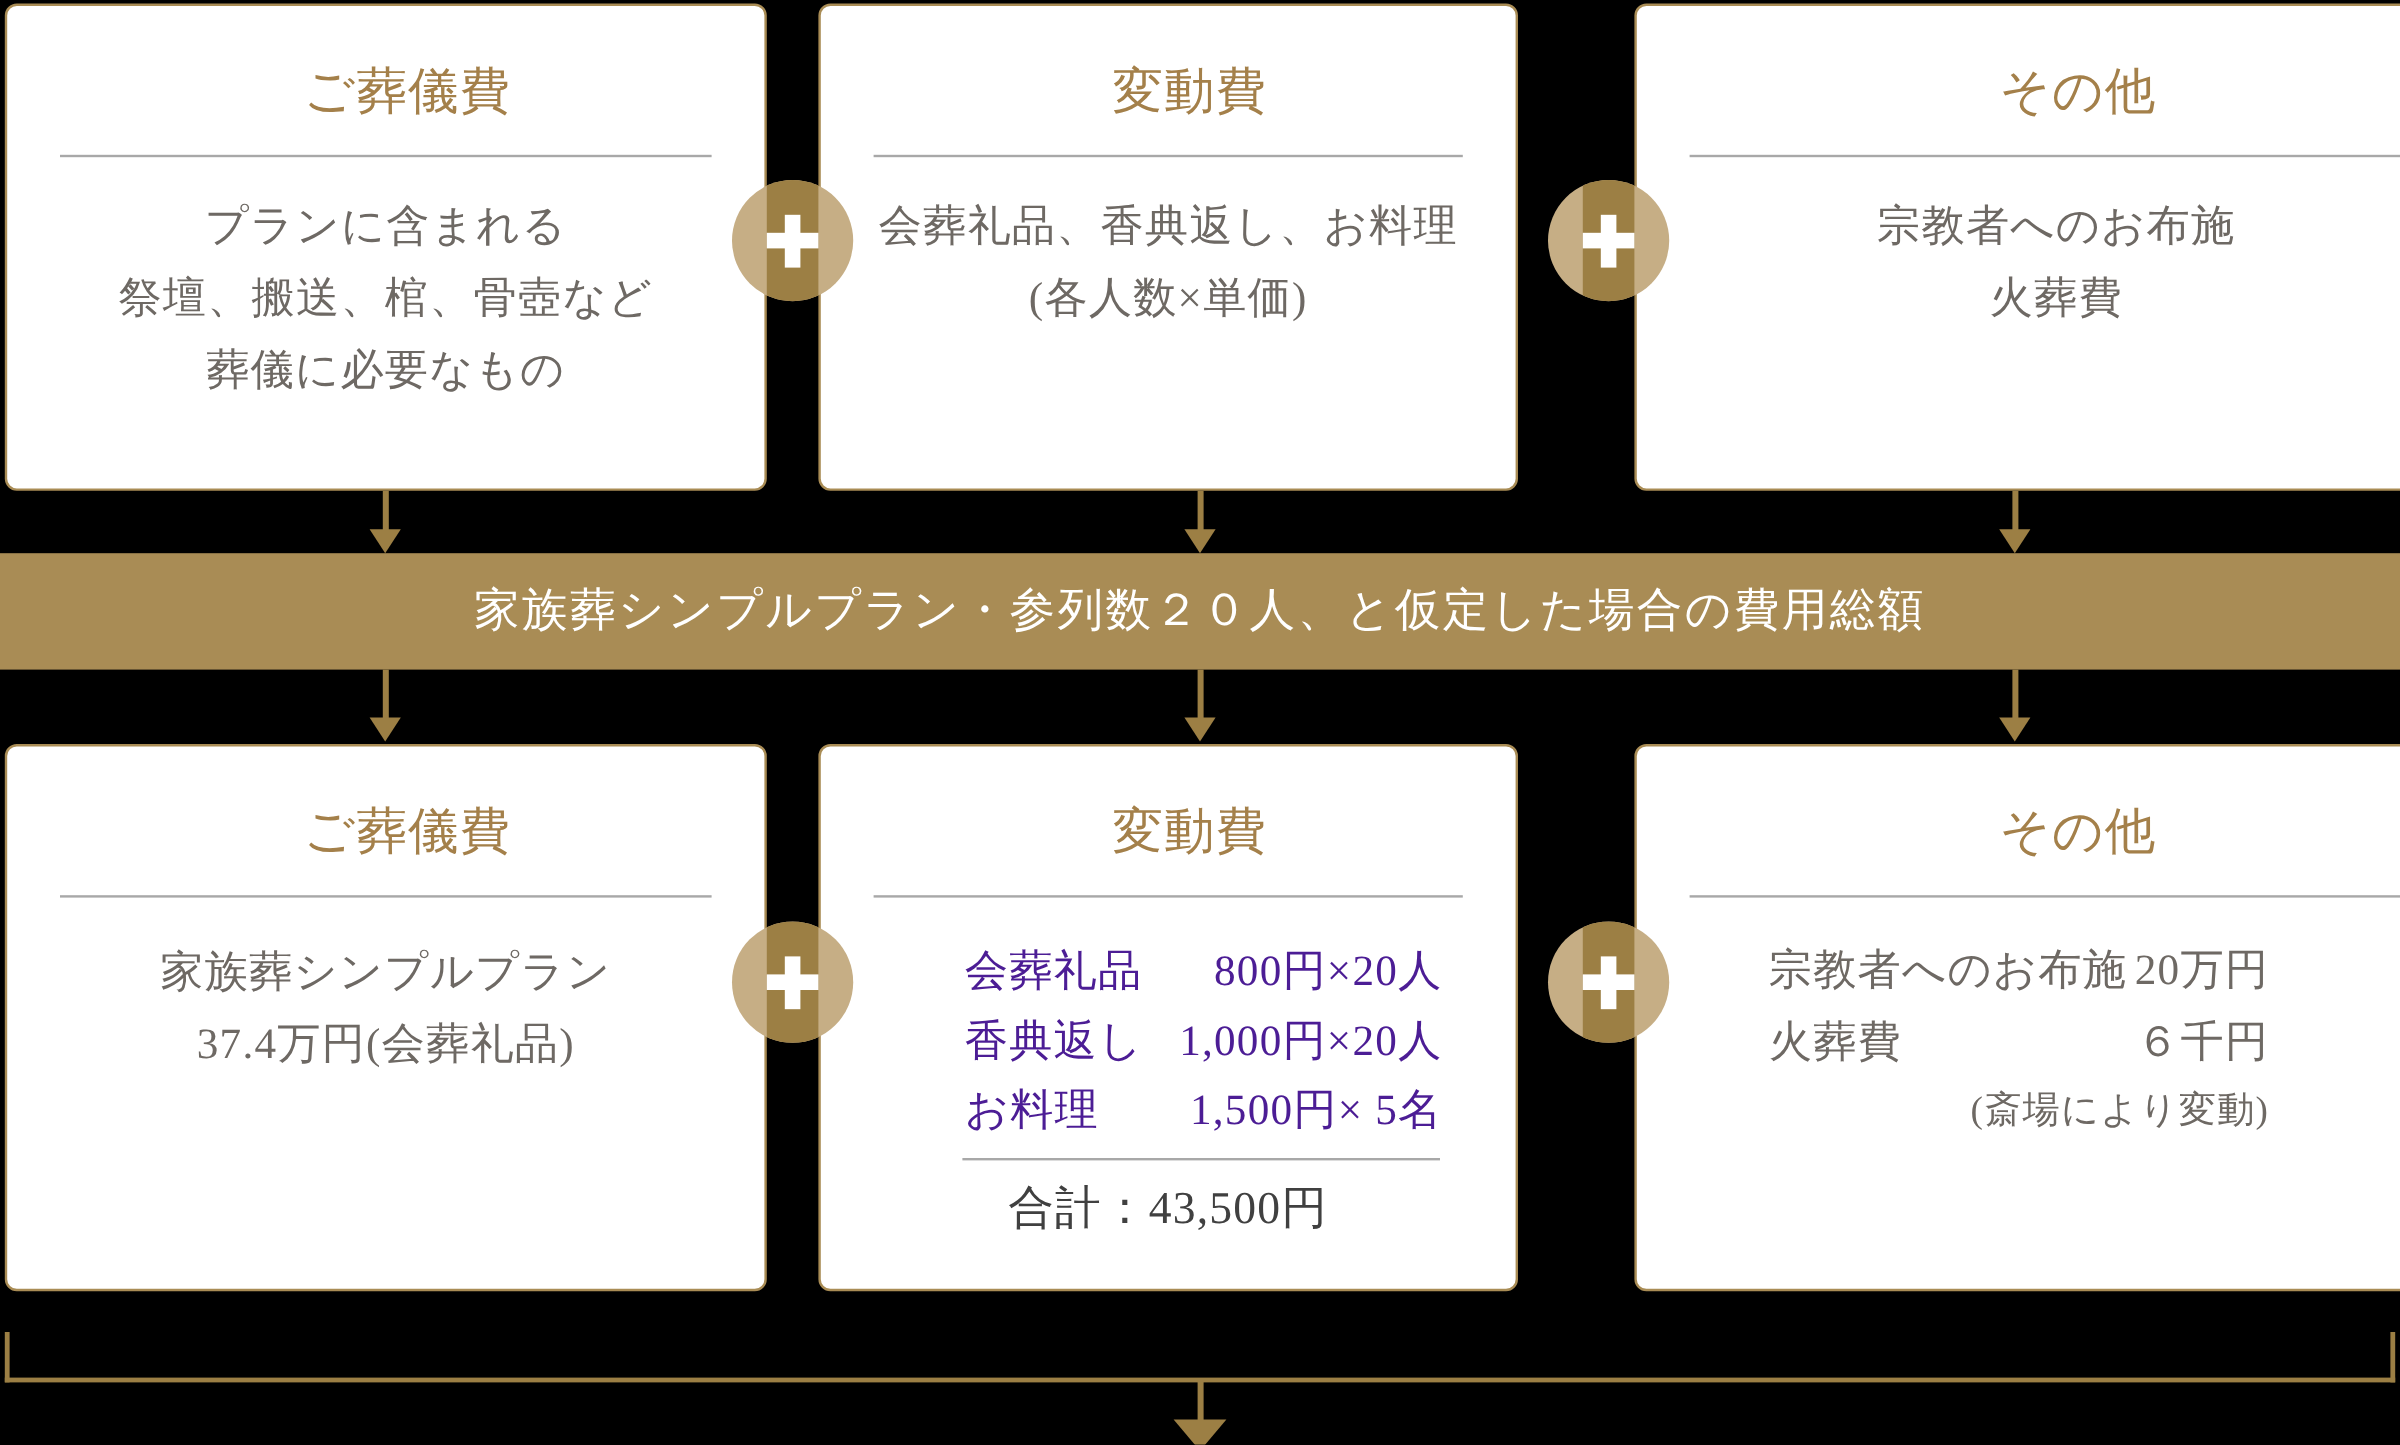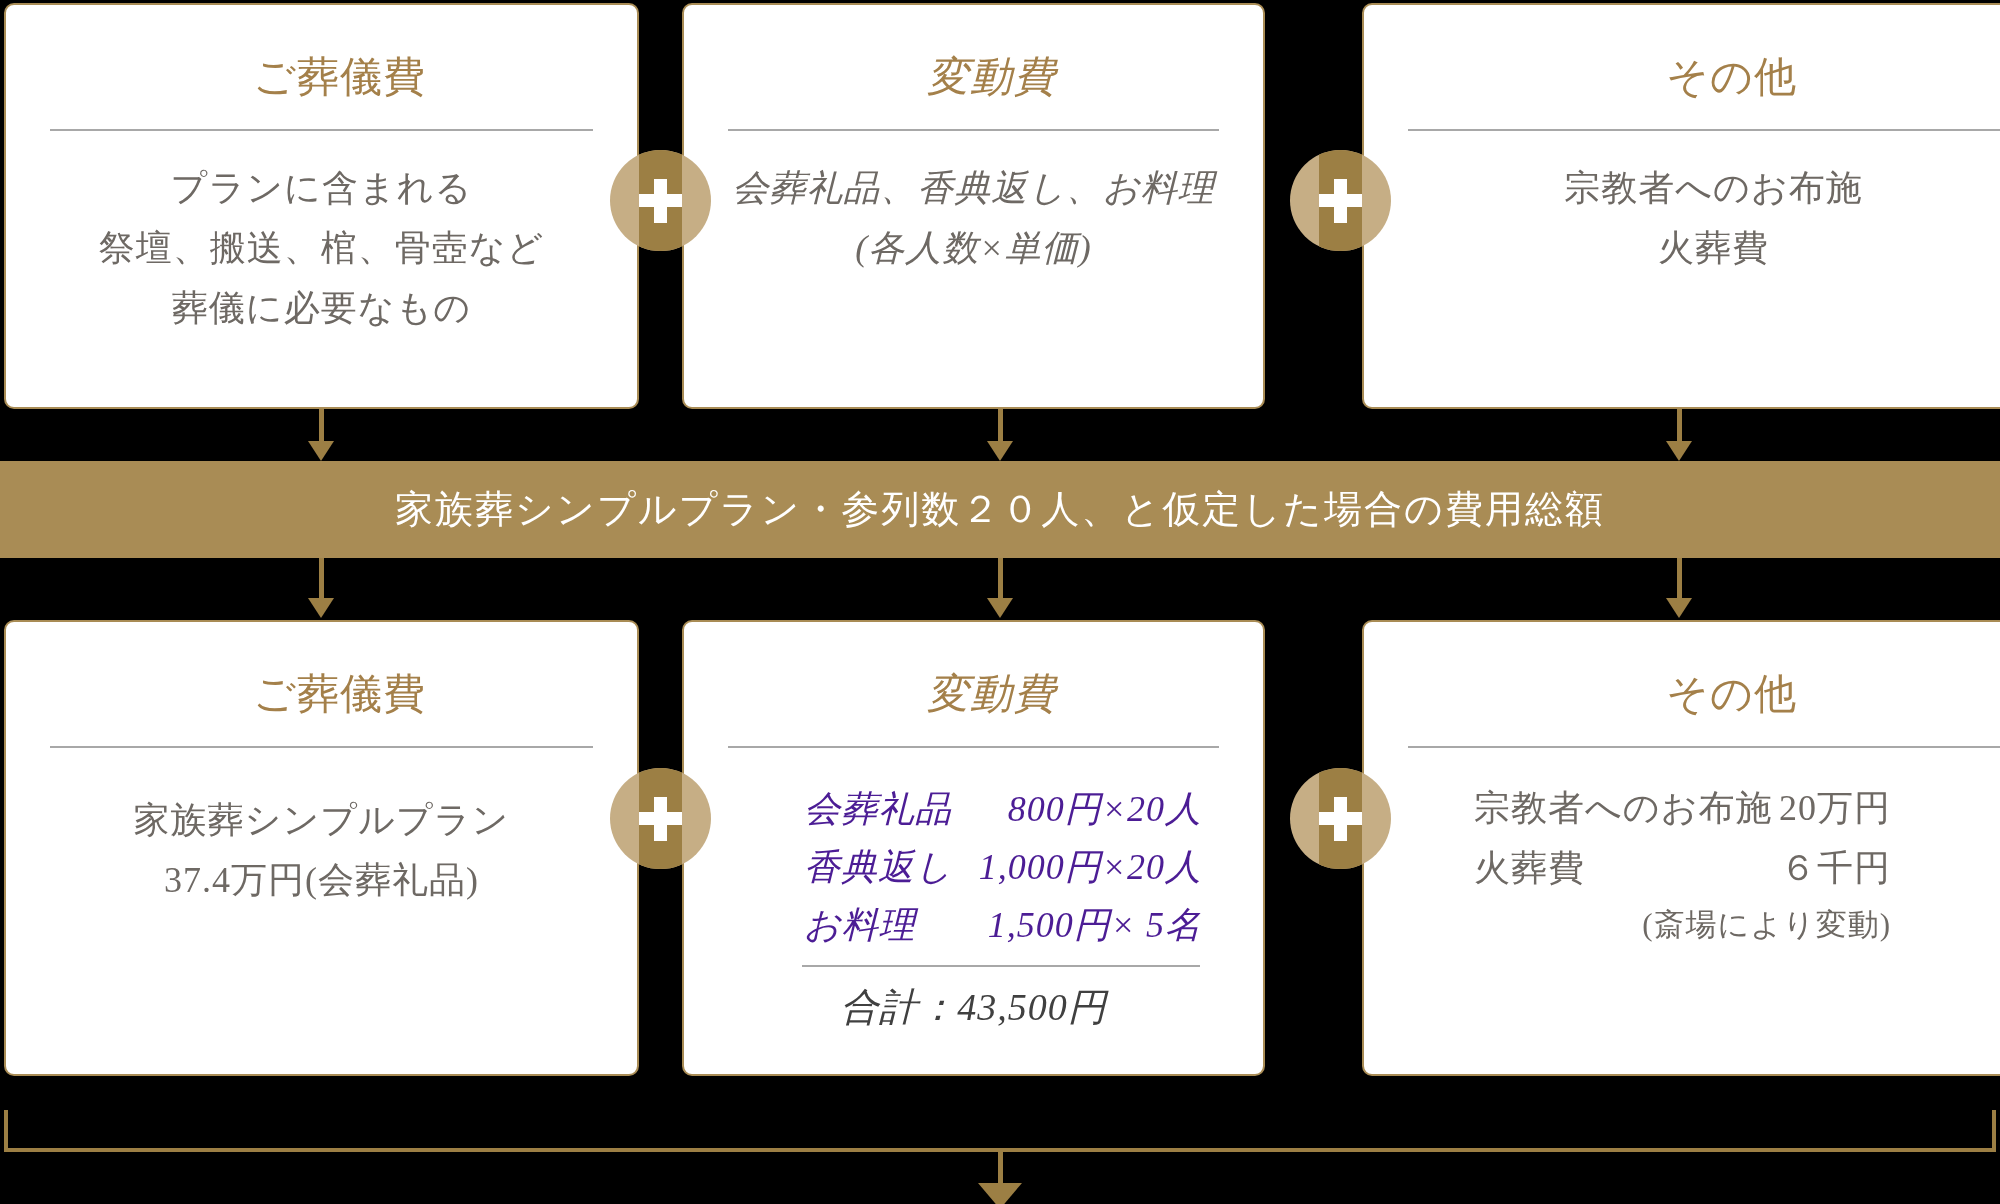--- a/index.html
+++ b/index.html
@@ -7,35 +7,35 @@
     position:relative;width:2000px;height:1204px;background:#000;overflow:hidden;
     font-family:"Liberation Serif","DejaVu Serif",serif;
   }
   .card{
     position:absolute;background:#fff;border:2px solid #a98c55;border-radius:10px;
     box-sizing:border-box;
   }
   .row1.card{top:3px;height:406px;}
   .row2.card{top:620px;height:456px;}
   .c1{left:4px;width:635px;}
-  .c2{left:682px;width:583px;font-style:italic;}
+  .c2{left:682px;width:583px;}
   .c3{left:1362px;width:703px;}
   .card-title{
     position:absolute;left:0;right:0;top:49px;height:46px;line-height:46px;
     text-align:center;font-size:42px;color:#a4804a;letter-spacing:1px;padding-left:36px;
   }
   .card-divider{
     position:absolute;left:44px;right:44px;top:124px;height:0;
     border-top:2px solid #a8a8a8;
   }
   .card-lines{
     position:absolute;left:0;right:0;top:153px;
     text-align:center;font-size:36px;line-height:60px;color:#6e6964;letter-spacing:1px;
   }
-  .row2 .card-lines{top:168px;}
+  .row2 .card-lines{top:158px;}
   
   .cost-table{
     position:absolute;left:118px;width:400px;top:158px;
     font-size:36px;color:#4c1d95;letter-spacing:1px;
   }
   .cost-row{position:relative;height:58px;line-height:58px;}
   .cost-label{position:absolute;left:2px;}
   .cost-value{position:absolute;right:0;}
   .table-divider{
     position:absolute;left:118px;width:398px;top:343px;height:0;

